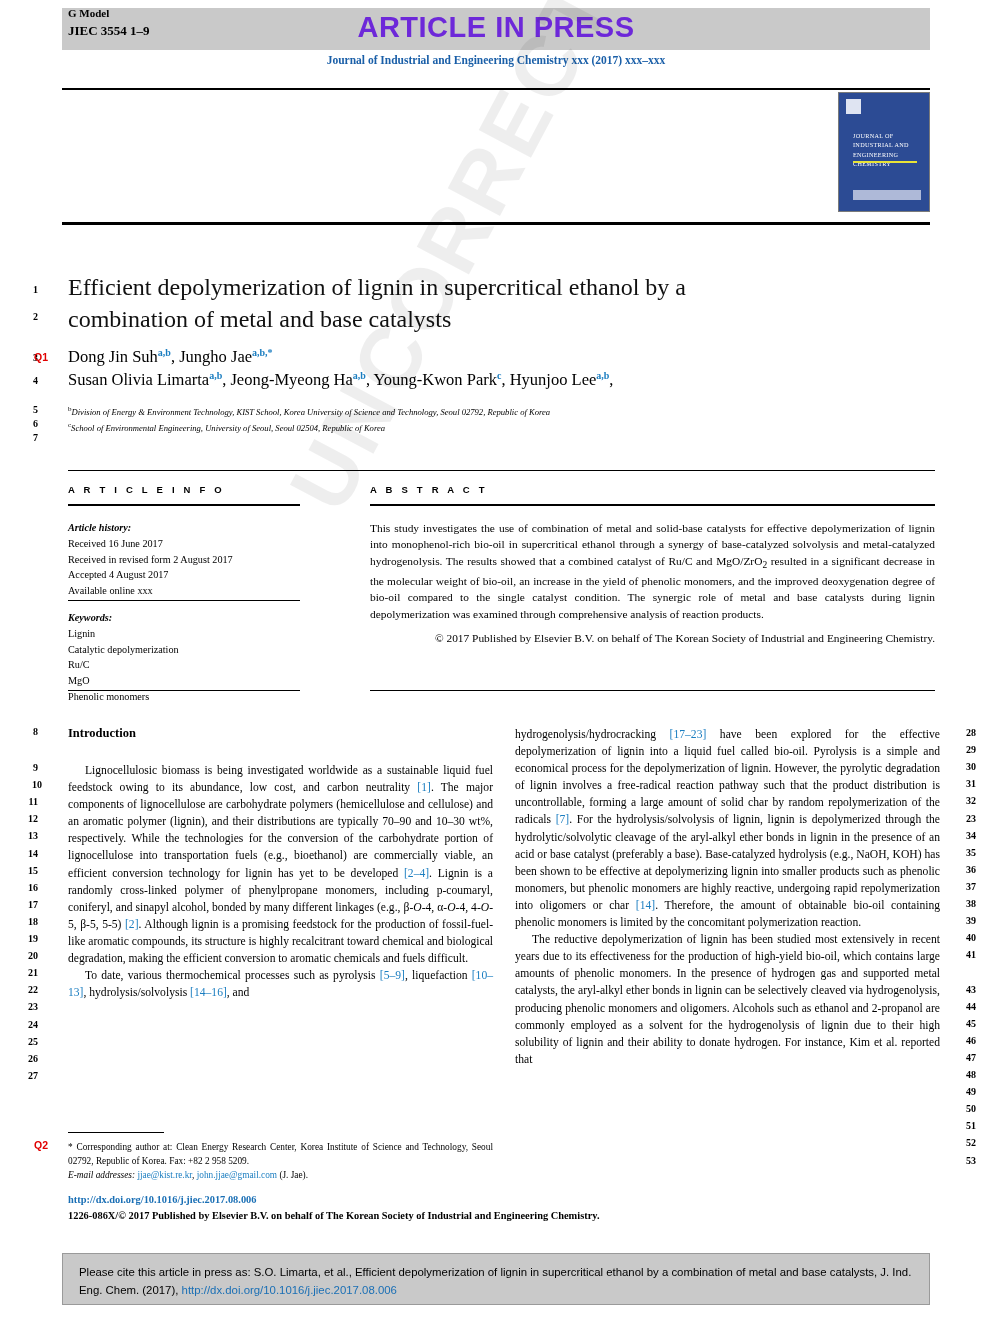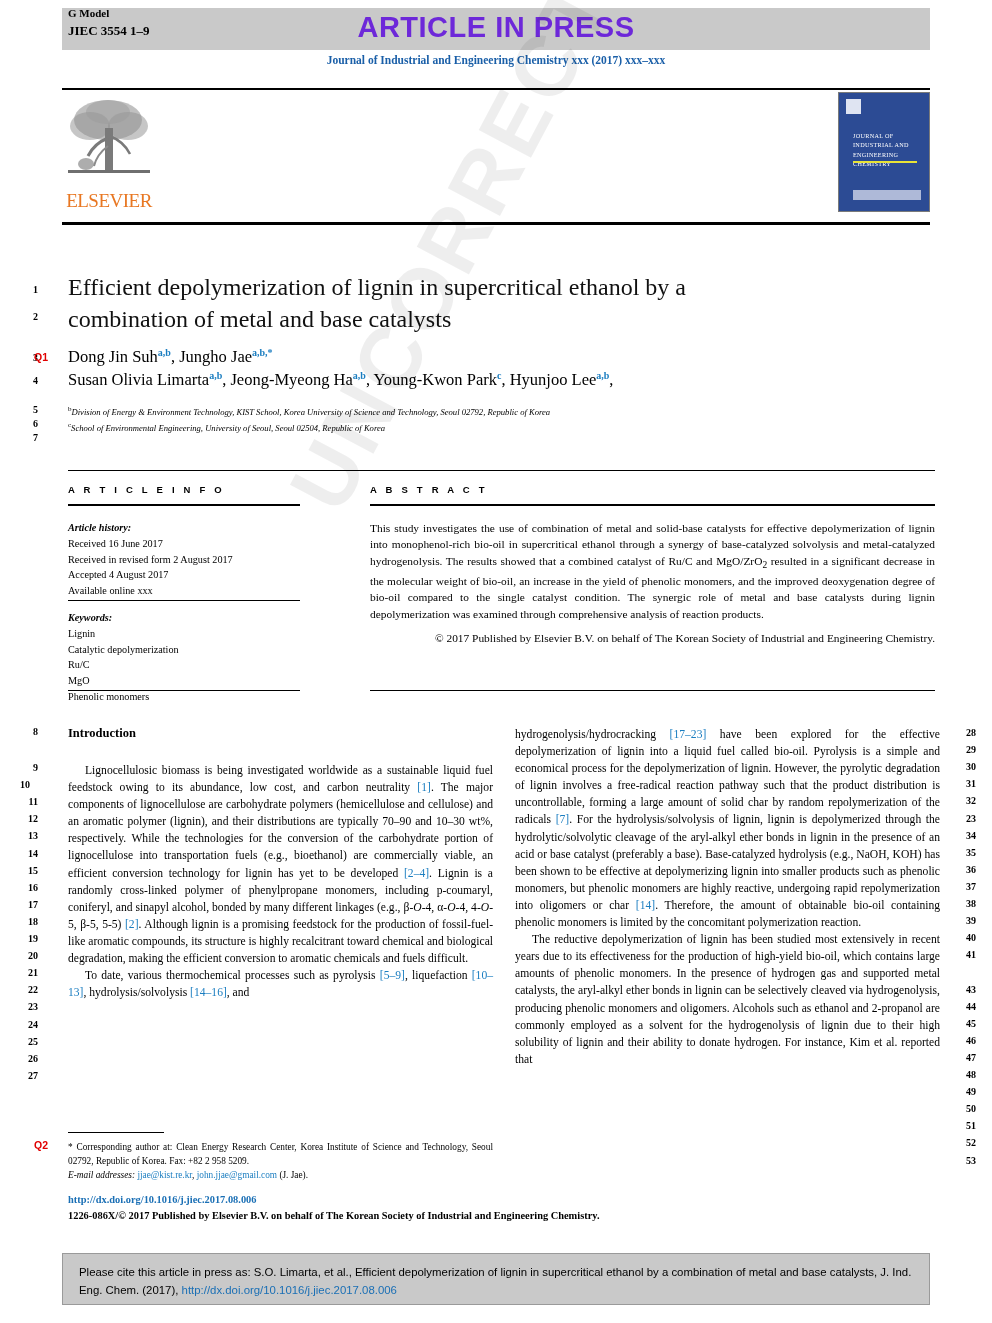--- a/index.html
+++ b/index.html
@@ -357,37 +357,20 @@
 </div>
 <div class="gmodel">
   <div class="l1">G Model</div>
   <div class="l2">JIEC 3554 1–9</div>
 </div>
 
 <div class="journal-line">Journal of Industrial and Engineering Chemistry xxx (2017) xxx–xxx</div>
 
 <div class="masthead">
 
-  <div class="logo-box">
-    <svg class="tree" viewBox="0 0 90 92">
-      <g fill="#6f6f6f">
-        <ellipse cx="44" cy="26" rx="34" ry="20" fill="#8d8d8d" opacity="0.55"></ellipse>
-        <ellipse cx="26" cy="32" rx="20" ry="14" fill="#8d8d8d" opacity="0.5"></ellipse>
-        <ellipse cx="64" cy="32" rx="20" ry="14" fill="#8d8d8d" opacity="0.5"></ellipse>
-        <ellipse cx="44" cy="18" rx="22" ry="12" fill="#9b9b9b" opacity="0.5"></ellipse>
-        <path d="M41 34 L41 76 L49 76 L49 34 Z" fill="#7a7a7a"></path>
-        <path d="M44 44 C34 48 28 54 24 62" stroke="#7a7a7a" stroke-width="3" fill="none"></path>
-        <path d="M46 42 C56 46 62 52 66 60" stroke="#7a7a7a" stroke-width="2.5" fill="none"></path>
-        <path d="M44 52 C36 58 32 64 30 72" stroke="#8a8a8a" stroke-width="2" fill="none"></path>
-        <rect x="4" y="76" width="82" height="3" fill="#6f6f6f"></rect>
-        <ellipse cx="22" cy="70" rx="8" ry="6" fill="#8a8a8a" opacity="0.7"></ellipse>
-      </g>
-    </svg>
-    <div class="elsevier-word">ELSEVIER</div>
-  </div>
 
 
   <div class="cover-thumb">
     <div class="cover-badge"></div>
     <div class="cover-title">JOURNAL OF INDUSTRIAL AND ENGINEERING CHEMISTRY</div>
     <div class="cover-rule"></div>
     <div class="cover-foot"></div>
   </div>
 </div>
 <div class="masthead-bottom-rule"></div>
@@ -472,21 +455,21 @@
 
 <div class="lnum" style="left: 16px; top: 284px;">1</div>
 <div class="lnum" style="left: 16px; top: 311px;">2</div>
 <div class="lnum" style="left: 16px; top: 352px;">3</div>
 <div class="lnum" style="left: 16px; top: 375px;">4</div>
 <div class="lnum" style="left: 16px; top: 404px;">5</div>
 <div class="lnum" style="left: 16px; top: 418px;">6</div>
 <div class="lnum" style="left: 16px; top: 432px;">7</div>
 <div class="lnum" style="left: 16px; top: 726px;">8</div>
 <div class="lnum" style="left: 16px; top: 762px;">9</div>
-<div class="lnum" style="left: 8px; top: 779.1px; font-family: Liberation Serif, serif;">10</div>
+<div class="lnum" style="left: 20px; top: 779.1px; font-family: Liberation Serif, serif;">10</div>
 <div class="lnum" style="left: 16px; top: 796.2px;">11</div>
 <div class="lnum" style="left: 16px; top: 813.3px;">12</div>
 <div class="lnum" style="left: 16px; top: 830.4px;">13</div>
 <div class="lnum" style="left: 16px; top: 847.5px;">14</div>
 <div class="lnum" style="left: 16px; top: 864.6px;">15</div>
 <div class="lnum" style="left: 16px; top: 881.7px;">16</div>
 <div class="lnum" style="left: 16px; top: 898.8px;">17</div>
 <div class="lnum" style="left: 16px; top: 915.9px;">18</div>
 <div class="lnum" style="left: 16px; top: 933px;">19</div>
 <div class="lnum" style="left: 16px; top: 950.1px;">20</div>

